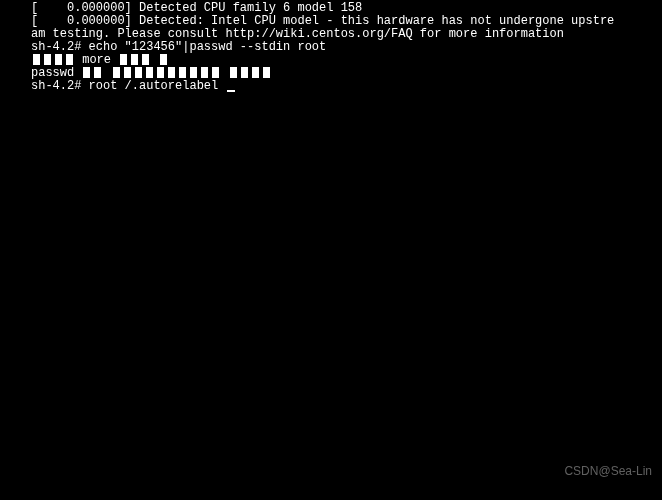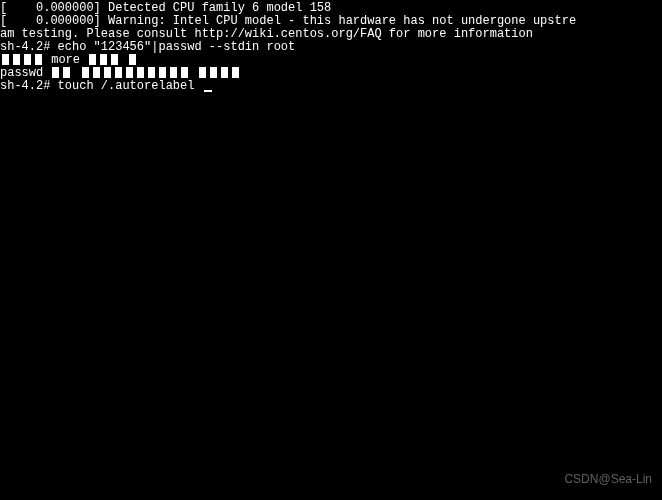--- a/index.html
+++ b/index.html
@@ -15,52 +15,53 @@
       font-size: 12px;
       color: #ffffff;
       overflow: hidden;
       position: relative;
       line-height: 13px;
       padding: 2px 0 0 0;
     }
     .line {
       white-space: pre;
       letter-spacing: 0;
+      padding-left: 31px;
     }
     .cursor {
       display: inline-block;
       width: 8px;
       height: 2px;
       background: #ffffff;
       vertical-align: bottom;
       margin-bottom: 1px;
       margin-left: 2px;
     }
     .block {
       display: inline-block;
       width: 7px;
       height: 11px;
       background: #ffffff;
       vertical-align: middle;
       margin: 0 2px;
     }
     .watermark {
       position: absolute;
-      bottom: 14px;
+      bottom: 22px;
       right: 10px;
       font-size: 12px;
       color: #a0a0a0;
       opacity: 0.6;
       font-family: Arial, sans-serif;
     }
   </style>
 </head>
 <body>
 
 <div class="line">[    0.000000] Detected CPU family 6 model 158</div>
-<div class="line">[    0.000000] Warning: Intel CPU model - this hardware has not undergone upstre</div>
+<div class="line">[    0.000000] Detected: Intel CPU model - this hardware has not undergone upstre</div>
 <div class="line">am testing. Please consult http://wiki.centos.org/FAQ for more information</div>
 <div class="line"><span>sh-4.2# </span><span>echo "123456"|passwd --stdin root</span></div>
 <div class="line"><span class="block"></span><span class="block"></span><span class="block"></span><span class="block"></span><span> more </span><span class="block"></span><span class="block"></span><span class="block"></span><span> </span><span class="block"></span></div>
 <div class="line"><span>passwd</span><span> </span><span class="block"></span><span class="block"></span><span> </span><span class="block"></span><span class="block"></span><span class="block"></span><span class="block"></span><span class="block"></span><span class="block"></span><span class="block"></span><span class="block"></span><span class="block"></span><span class="block"></span><span> </span><span class="block"></span><span class="block"></span><span class="block"></span><span class="block"></span></div>
-<div class="line"><span>sh-4.2# </span><span>touch /.autorelabel </span><span class="cursor"></span></div>
+<div class="line"><span>sh-4.2# </span><span>root /.autorelabel </span><span class="cursor"></span></div>
 
 <div class="watermark">CSDN@Sea-Lin</div>
 
 </body></html>

